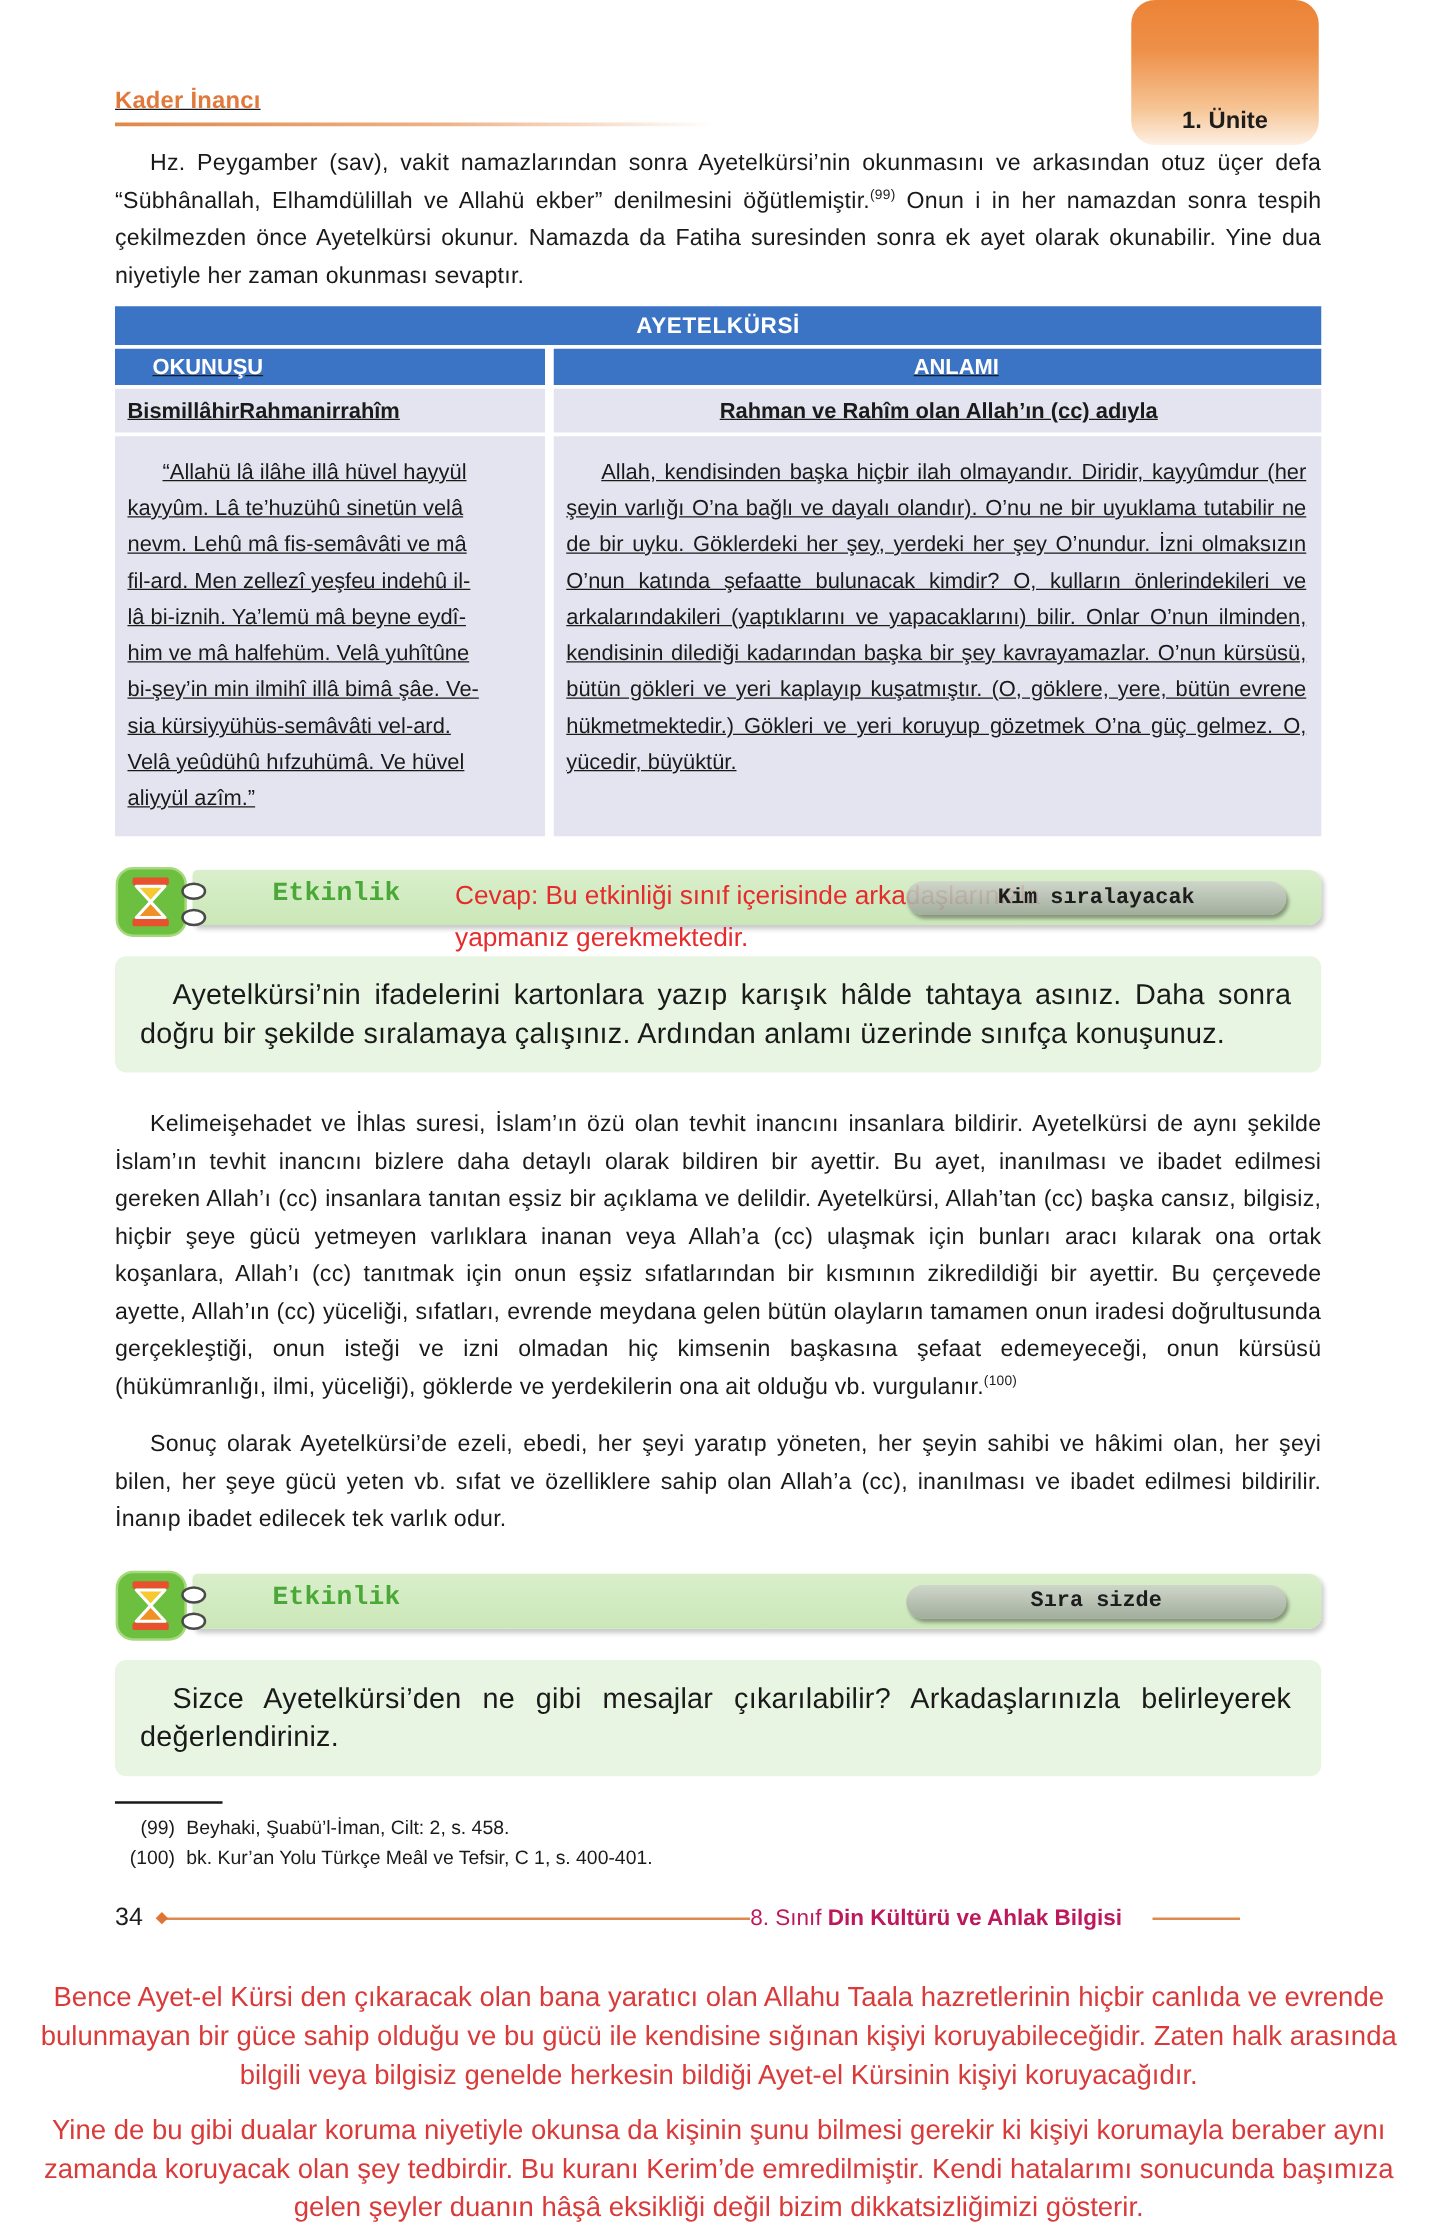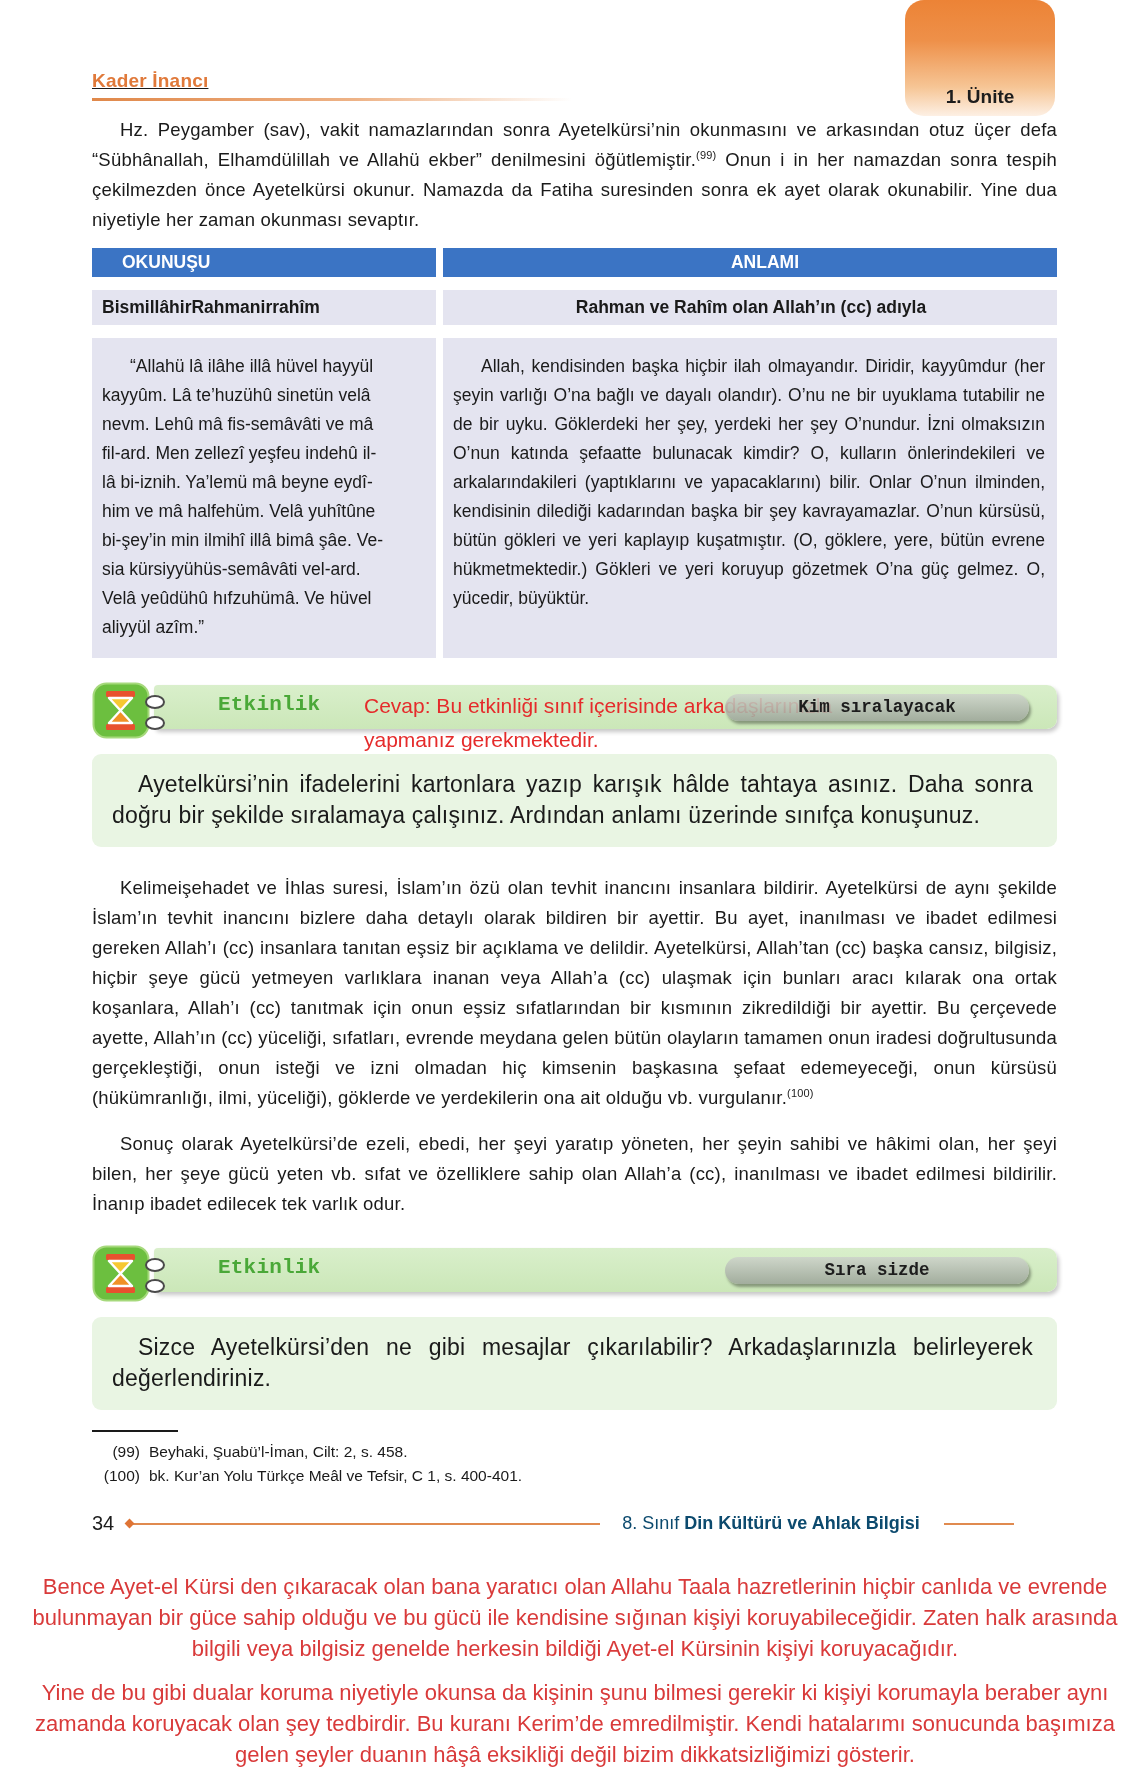--- a/index.html
+++ b/index.html
@@ -33,21 +33,21 @@
   }
   .indent { text-indent: 28px; }
   sup { font-size: 11px; line-height: 0; }
 
   
   .ayet-table { margin-top: 10px; }
   .t-title {
     background: #3b74c4; color: #ffffff; font-weight: bold; font-size: 18px;
     text-align: center; height: 31px; line-height: 31px; letter-spacing: 0.5px;
   }
-  .t-row { display: flex; gap: 7px; margin-top: 13px; }
+  .t-row { display: flex; gap: 7px; margin-top: 3px; text-decoration: underline; }
   .t-cell-l { flex: 0 0 344px; box-sizing: border-box; }
   .t-cell-r { flex: 1 1 auto; box-sizing: border-box; text-align: center; }
   .t-head {
     background: #3b74c4; color: #ffffff; font-weight: bold; font-size: 17.5px;
     height: 29px; line-height: 29px; padding-left: 30px;
   }
   .t-bold {
     background: #e4e4f0; font-weight: bold; font-size: 17.5px;
     padding: 7px 8px 7px 10px;
   }
@@ -104,21 +104,21 @@
 
   .page-footer { margin-top: 24px; display: flex; align-items: center; margin-right: -55px; }
   .page-num { font-size: 20px; color: #1d1d1d; }
   .footer-diamond {
     width: 7px; height: 7px; background: #df7435; transform: rotate(45deg);
     margin-left: 12px; flex: 0 0 auto;
   }
   .footer-line { height: 2px; background: #e08a4f; flex: 0 0 auto; }
   .line-left { width: 470px; margin-left: -3px; }
   .line-right { width: 70px; margin-left: 24px; }
-  .footer-title { margin-left: 22px; color: #0c4a6e; font-size: 18px; white-space: nowrap; }
+  .footer-title { color: #be185d; font-size: 18px; white-space: nowrap; }
   .footer-title b { font-weight: bold; }
 
   
   .student-answer {
     margin-top: 36px; padding: 0 10px 0 12px;
     color: #d93a3a; font-size: 22px; line-height: 31px; font-weight: 500;
   }
   .student-answer p { margin: 0 0 13px 0; text-align: center; }
 </style>
 </head>
@@ -133,20 +133,21 @@
   <div class="content">
 
     <div class="page-header">
       <h1 class="section-title">Kader İnancı</h1>
       <div class="title-underline"></div>
     </div>
 
     <p class="body-par indent"><span>Hz. Peygamber (sav), vakit namazlarından sonra Ayetelkürsi’nin okunmasını ve arkasından otuz üçer defa “Sübhânallah, Elhamdülillah ve Allahü ekber” denilmesini öğütlemiştir.</span><sup>(99)</sup><span> Onun i in her namazdan sonra tespih çekilmezden önce Ayetelkürsi okunur. Namazda da Fatiha suresinden sonra ek ayet olarak okunabilir. Yine dua niyetiyle her zaman okunması sevaptır.</span></p>
 
     <div class="ayet-table">
+      <div class="t-title">AYETELKÜRSİ</div>
       <div class="t-row">
         <div class="t-cell-l t-head">OKUNUŞU</div>
         <div class="t-cell-r t-head">ANLAMI</div>
       </div>
       <div class="t-row">
         <div class="t-cell-l t-bold">BismillâhirRahmanirrahîm</div>
         <div class="t-cell-r t-bold">Rahman ve Rahîm olan Allah’ın (cc) adıyla</div>
       </div>
       <div class="t-row">
         <div class="t-cell-l t-text pre indent">“Allahü lâ ilâhe illâ hüvel hayyül

